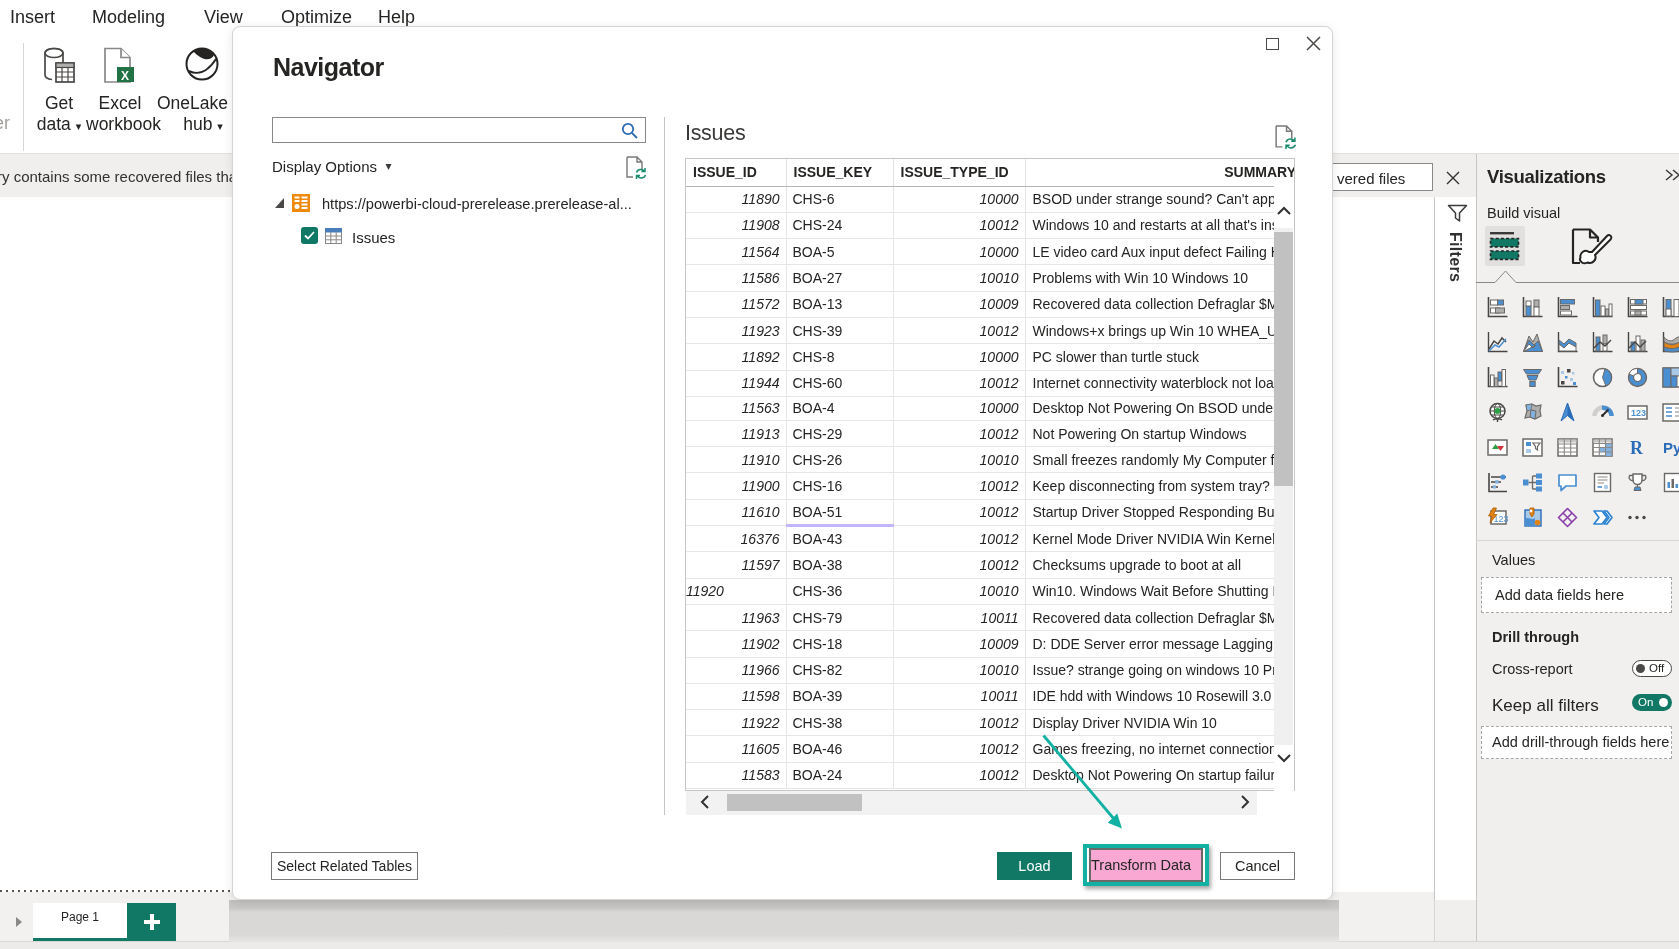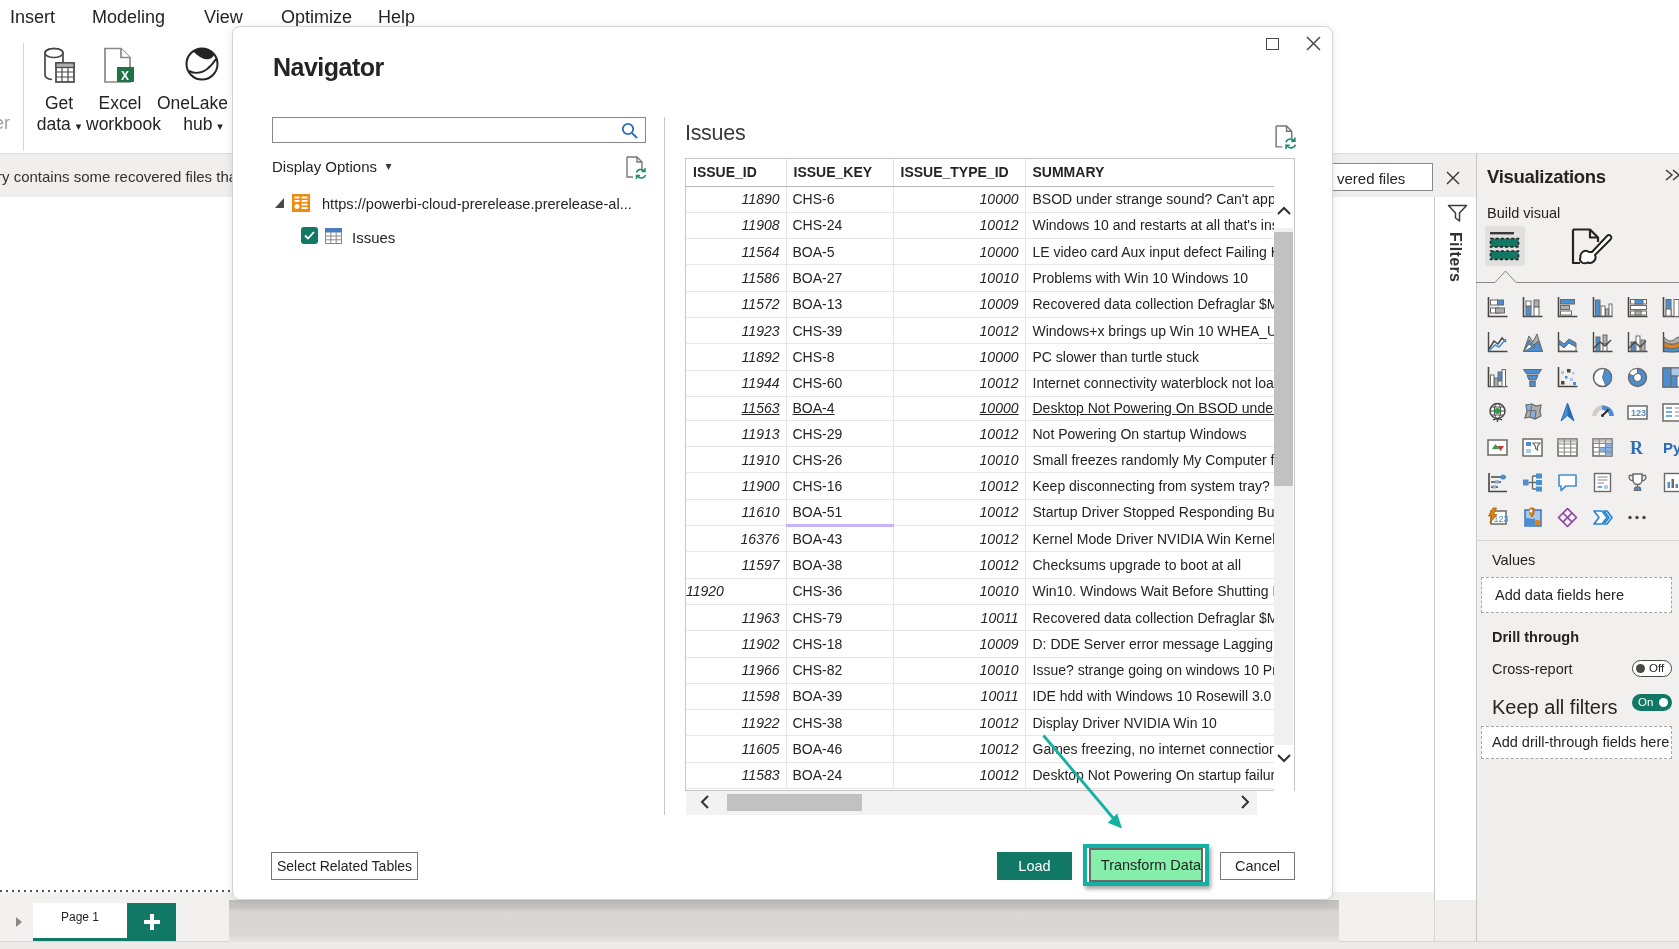--- a/index.html
+++ b/index.html
@@ -342,21 +342,21 @@
 <div class="abs" style="left:1476px;top:540px;width:203px;height:1px;background:#d8d6d4;"></div>
 <div class="abs" style="left:1492px;top:552px;font-size:14.5px;color:#252423;">Values</div>
 <div class="abs" style="left:1481px;top:577px;width:191px;height:36px;background:#fff;border:1px dashed #a8a6a4;box-sizing:border-box;"></div>
 <div class="abs" style="left:1495px;top:587px;font-size:14.5px;color:#252423;">Add data fields here</div>
 <div class="abs" style="left:1492px;top:629px;font-size:14.5px;font-weight:bold;color:#252423;">Drill through</div>
 <div class="abs" style="left:1492px;top:661px;font-size:14.5px;color:#252423;">Cross-report</div>
 
 <div class="abs" style="left:1632px;top:660px;width:40px;height:17px;background:#fff;border:1px solid #4a4846;border-radius:9px;box-sizing:border-box;"></div>
 <div class="abs" style="left:1636px;top:664px;width:9px;height:9px;background:#4a4846;border-radius:50%;"></div>
 <div class="abs" style="left:1649px;top:662px;font-size:11.5px;color:#252423;">Off</div>
-<div class="abs" style="left:1492px;top:696px;font-size:20px;color:#252423;">Keep all filters</div>
+<div class="abs" style="left:1492px;top:696px;font-size:17px;color:#252423;">Keep all filters</div>
 
 <div class="abs" style="left:1632px;top:694px;width:40px;height:17px;background:#117865;border-radius:9px;"></div>
 <div class="abs" style="left:1638px;top:696px;font-size:11.5px;color:#fff;">On</div>
 <div class="abs" style="left:1659px;top:698px;width:9px;height:9px;background:#fff;border-radius:50%;"></div>
 <div class="abs" style="left:1481px;top:726px;width:191px;height:33px;background:#fff;border:1px dashed #a8a6a4;box-sizing:border-box;"></div>
 <div class="abs" style="left:1492px;top:734px;font-size:14.5px;color:#252423;white-space:nowrap;">Add drill-through fields here</div>
 <div class="abs" style="left:1477px;top:759px;width:202px;height:182px;background:#f0efed;"></div>
 
 <div class="abs" style="left:229px;top:900px;width:1110px;height:42px;background:linear-gradient(#c2c1c0 0px,#c8c7c6 8px,#d8d7d5 12px,#d9d8d6 34px,#e4e3e2 41px);"></div>
 
@@ -421,21 +421,21 @@
         <col style="width:100px">
         <col style="width:107px">
         <col style="width:132px">
         <col style="width:271px">
       </colgroup>
 <tbody>
         <tr style="height:27px;">
           <th style="text-align:left;padding:0 0 0 7px;border-right:1px solid #e4e2e0;border-bottom:1px solid #b8b6b4;">ISSUE_ID</th>
           <th style="text-align:left;padding:0 0 0 7px;border-right:1px solid #e4e2e0;border-bottom:1px solid #b8b6b4;">ISSUE_KEY</th>
           <th style="text-align:left;padding:0 0 0 7px;border-right:1px solid #e4e2e0;border-bottom:1px solid #b8b6b4;">ISSUE_TYPE_ID</th>
-          <th style="text-align:left;padding:0 0 0 7px;border-bottom:1px solid #b8b6b4;">SUMMARY</th>
+          <th style="text-align:right;padding:0 0 0 7px;border-bottom:1px solid #b8b6b4;">SUMMARY</th>
         </tr>
 <tr style="height:26.3px;">
           <td style="text-align:right;font-style:italic;padding:0 6px 0 0;border-right:1px solid #e8e6e4;border-bottom:1px solid #e8e6e4;">11890</td>
           <td style="padding:0 0 0 6px;border-right:1px solid #e8e6e4;border-bottom:1px solid #e8e6e4;">CHS-6</td>
           <td style="text-align:right;font-style:italic;padding:0 6px 0 0;border-right:1px solid #e8e6e4;border-bottom:1px solid #e8e6e4;">10000</td>
           <td style="padding:0 0 0 7px;white-space:nowrap;overflow:hidden;border-bottom:1px solid #e8e6e4;">BSOD under strange sound? Can't apply</td>
         </tr>
 <tr style="height:26.3px;">
           <td style="text-align:right;font-style:italic;padding:0 6px 0 0;border-right:1px solid #e8e6e4;border-bottom:1px solid #e8e6e4;">11908</td>
           <td style="padding:0 0 0 6px;border-right:1px solid #e8e6e4;border-bottom:1px solid #e8e6e4;">CHS-24</td>
@@ -471,21 +471,21 @@
           <td style="padding:0 0 0 6px;border-right:1px solid #e8e6e4;border-bottom:1px solid #e8e6e4;">CHS-8</td>
           <td style="text-align:right;font-style:italic;padding:0 6px 0 0;border-right:1px solid #e8e6e4;border-bottom:1px solid #e8e6e4;">10000</td>
           <td style="padding:0 0 0 7px;white-space:nowrap;overflow:hidden;border-bottom:1px solid #e8e6e4;">PC slower than turtle stuck</td>
         </tr>
 <tr style="height:26.3px;">
           <td style="text-align:right;font-style:italic;padding:0 6px 0 0;border-right:1px solid #e8e6e4;border-bottom:1px solid #e8e6e4;">11944</td>
           <td style="padding:0 0 0 6px;border-right:1px solid #e8e6e4;border-bottom:1px solid #e8e6e4;">CHS-60</td>
           <td style="text-align:right;font-style:italic;padding:0 6px 0 0;border-right:1px solid #e8e6e4;border-bottom:1px solid #e8e6e4;">10012</td>
           <td style="padding:0 0 0 7px;white-space:nowrap;overflow:hidden;border-bottom:1px solid #e8e6e4;">Internet connectivity waterblock not load</td>
         </tr>
-<tr style="height:24px;text-decoration:underline;">
+<tr style="height:24px;">
           <td style="text-align:right;font-style:italic;padding:0 6px 0 0;border-right:1px solid #e8e6e4;border-bottom:1px solid #e8e6e4;">11563</td>
           <td style="padding:0 0 0 6px;border-right:1px solid #e8e6e4;border-bottom:1px solid #e8e6e4;">BOA-4</td>
           <td style="text-align:right;font-style:italic;padding:0 6px 0 0;border-right:1px solid #e8e6e4;border-bottom:1px solid #e8e6e4;">10000</td>
           <td style="padding:0 0 0 7px;white-space:nowrap;overflow:hidden;border-bottom:1px solid #e8e6e4;">Desktop Not Powering On BSOD under</td>
         </tr>
 <tr style="height:26.3px;">
           <td style="text-align:right;font-style:italic;padding:0 6px 0 0;border-right:1px solid #e8e6e4;border-bottom:1px solid #e8e6e4;">11913</td>
           <td style="padding:0 0 0 6px;border-right:1px solid #e8e6e4;border-bottom:1px solid #e8e6e4;">CHS-29</td>
           <td style="text-align:right;font-style:italic;padding:0 6px 0 0;border-right:1px solid #e8e6e4;border-bottom:1px solid #e8e6e4;">10012</td>
           <td style="padding:0 0 0 7px;white-space:nowrap;overflow:hidden;border-bottom:1px solid #e8e6e4;">Not Powering On startup Windows</td>
@@ -588,19 +588,19 @@
     <path d="M8 1 L2 7 L8 13" stroke="#323130" stroke-width="2" fill="none"></path>
   </svg>
 <svg class="abs" style="left:1240px;top:795px;" width="10" height="14" viewBox="0 0 10 14">
     <path d="M2 1 L8 7 L2 13" stroke="#323130" stroke-width="2" fill="none"></path>
   </svg>
 
 <div class="abs" style="left:271px;top:852px;width:147px;height:28px;background:#fff;border:1px solid #7a7876;box-sizing:border-box;text-align:center;font-size:14px;color:#252423;line-height:26px;">Select Related Tables</div>
 <div class="abs" style="left:997px;top:852px;width:75px;height:28px;background:#117865;text-align:center;font-size:14.5px;color:#fff;line-height:28px;">Load</div>
 
 <div class="abs" style="left:1083px;top:844px;width:126px;height:42px;border:4px solid #12b1a3;box-sizing:border-box;box-shadow:2px 3px 4px rgba(0,0,0,0.35);"></div>
-<div class="abs" style="left:1089px;top:848px;width:114px;height:34px;background:#86efac;border:2px solid #6b6967;box-sizing:border-box;text-align:right;font-size:14.5px;color:#252423;line-height:30px;">Transform Data</div>
+<div class="abs" style="left:1089px;top:848px;width:114px;height:34px;background:#f9a8d4;border:2px solid #6b6967;box-sizing:border-box;text-align:left;font-size:14.5px;color:#252423;line-height:30px;">Transform Data</div>
 <div class="abs" style="left:1220px;top:852px;width:75px;height:28px;background:#fff;border:1px solid #7a7876;box-sizing:border-box;text-align:center;font-size:14.5px;color:#252423;line-height:26px;">Cancel</div>
 
 <svg class="abs" style="left:1030px;top:715px;" width="110" height="125" viewBox="0 0 110 125">
   <path d="M13.5 20.5 L84 104" stroke="#12b1a3" stroke-width="2.8" fill="none"></path>
   <path d="M92 113.5 L77.8 107.8 L87.2 98.6 Z" fill="#12b1a3"></path>
 </svg>
 
 </body></html>

